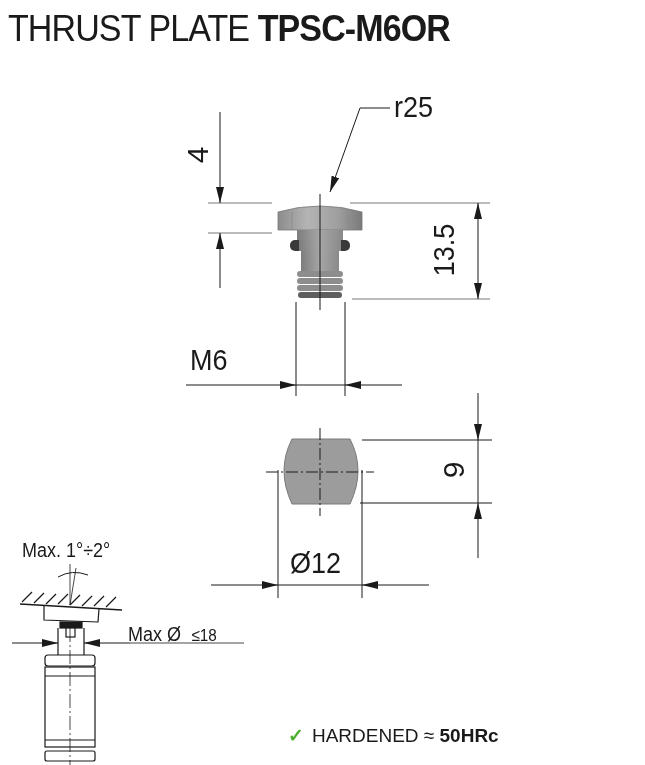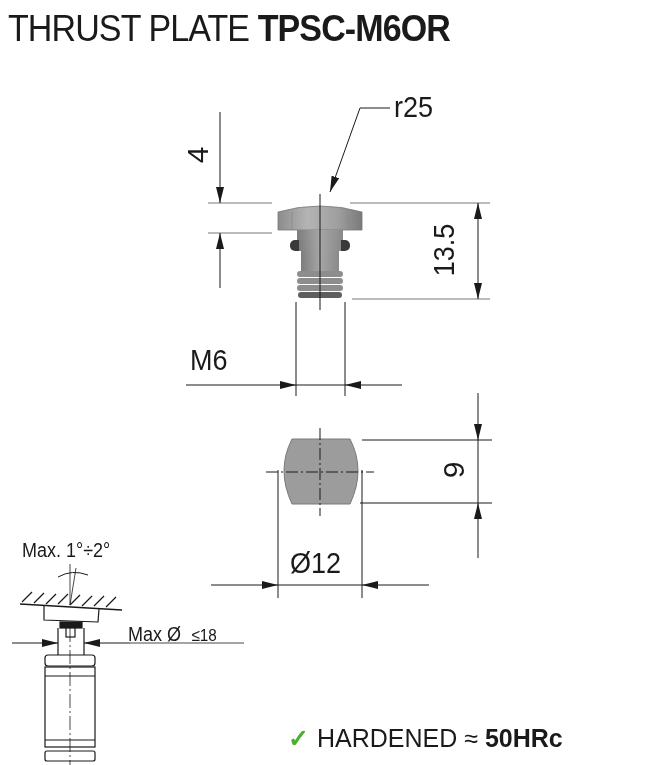--- a/index.html
+++ b/index.html
@@ -5,21 +5,21 @@
   html, body { margin: 0; padding: 0; background: #ffffff; }
   body { width: 645px; height: 765px; position: relative; overflow: hidden;
          font-family: "Liberation Sans", sans-serif; color: #1a1a1a; }
   .title { position: absolute; left: 8px; top: 10px; font-size: 37px; letter-spacing: -1px;
            transform: scaleX(0.92); transform-origin: left top; white-space: nowrap; line-height: 1; }
   .title .bold { font-weight: bold; }
   svg.drawing { position: absolute; left: 0; top: 0; }
   .lbl { position: absolute; font-size: 30px; line-height: 1; white-space: nowrap;
          transform-origin: left top; }
   .small { font-size: 20px; }
-  .footer { position: absolute; left: 288px; top: 726px; font-size: 25px; white-space: nowrap; line-height: 1; }
+  .footer { position: absolute; left: 288px; top: 726px; font-size: 19px; white-space: nowrap; line-height: 1; }
   .footer .check { color: #4caf32; font-weight: bold; margin-right: 8px; }
   .footer .bold { font-weight: bold; }
 </style>
 </head>
 <body>
 
 <div class="title">
   <span>THRUST PLATE</span>
   <span class="bold">TPSC-M6OR</span>
 </div>

